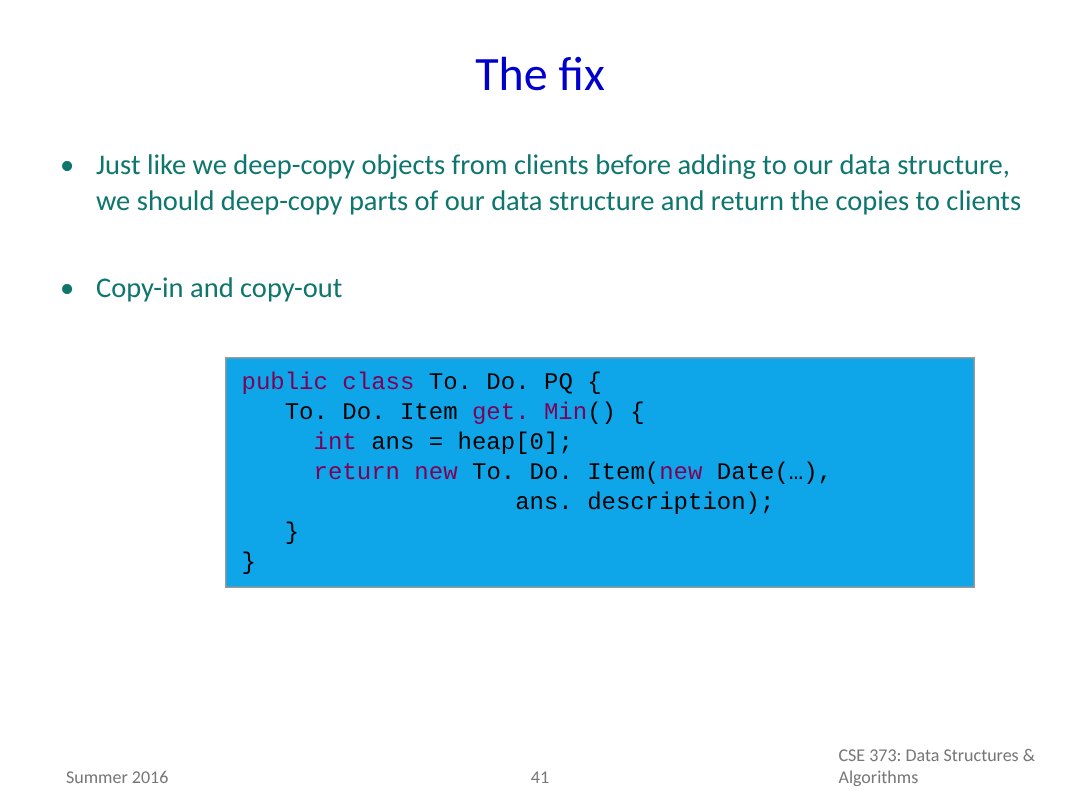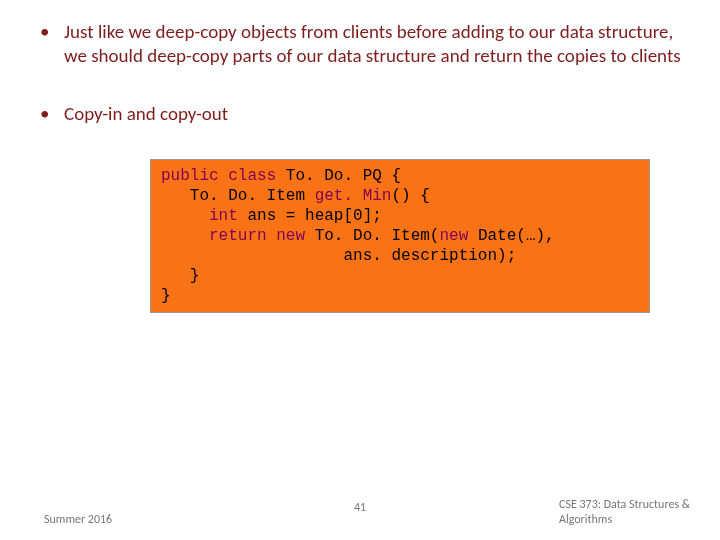--- a/index.html
+++ b/index.html
@@ -21,39 +21,39 @@
     text-align: center;
     color: #0000cc;
     font-size: 32px;
     font-weight: 400;
     margin-top: 10px;
     margin-bottom: 30px;
   }
   .bullets {
     list-style: none;
     font-size: 19px;
-    color: #7f1d1d;
+    color: #0f766e;
     line-height: 1.25;
   }
   .bullets > li {
     position: relative;
     padding-left: 34px;
     margin-bottom: 34px;
   }
   .bullets > li::before {
     content: "•";
     position: absolute;
     left: 10px;
     top: 0;
     font-size: 19px;
   }
   .code-box {
     margin-left: 120px;
     margin-right: 40px;
-    background: #f97316;
+    background: #0ea5e9;
     border: 1px solid #999;
     padding: 6px 10px 6px 10px;
     font-family: "Courier New", monospace;
     font-size: 16px;
     line-height: 1.25;
     white-space: pre;
     color: #000;
   }
   .kw { color: #7f0055; }
   .footer {
@@ -66,35 +66,36 @@
   }
   .footer-left {
     position: absolute;
     left: 44px;
     bottom: 0;
   }
   .footer-center {
     position: absolute;
     left: 50%;
     transform: translateX(-50%);
-    bottom: 12px;
+    bottom: 0;
     text-align: center;
   }
   .footer-right {
     position: absolute;
     right: 30px;
     bottom: 0;
     text-align: left;
     line-height: 1.2;
   }
 </style>
 </head>
 <body>
 
 <div class="slide">
+  <h1 class="title">The fix</h1>
 
   <ul class="bullets">
     <li>Just like we deep-copy objects from clients before adding to our data structure, we should deep-copy parts of our data structure and return the copies to clients</li>
     <li>Copy-in and copy-out</li>
   </ul>
 
   <div class="code-box"><span class="kw">public</span> <span class="kw">class</span><span> To. Do. PQ {</span>
 <span>   To. Do. Item </span><span class="kw">get. Min</span><span>() {</span>
      <span class="kw">int</span><span> ans = heap[0];</span>
      <span class="kw">return</span> <span class="kw">new</span><span> To. Do. Item(</span><span class="kw">new</span><span> Date(…),</span>

